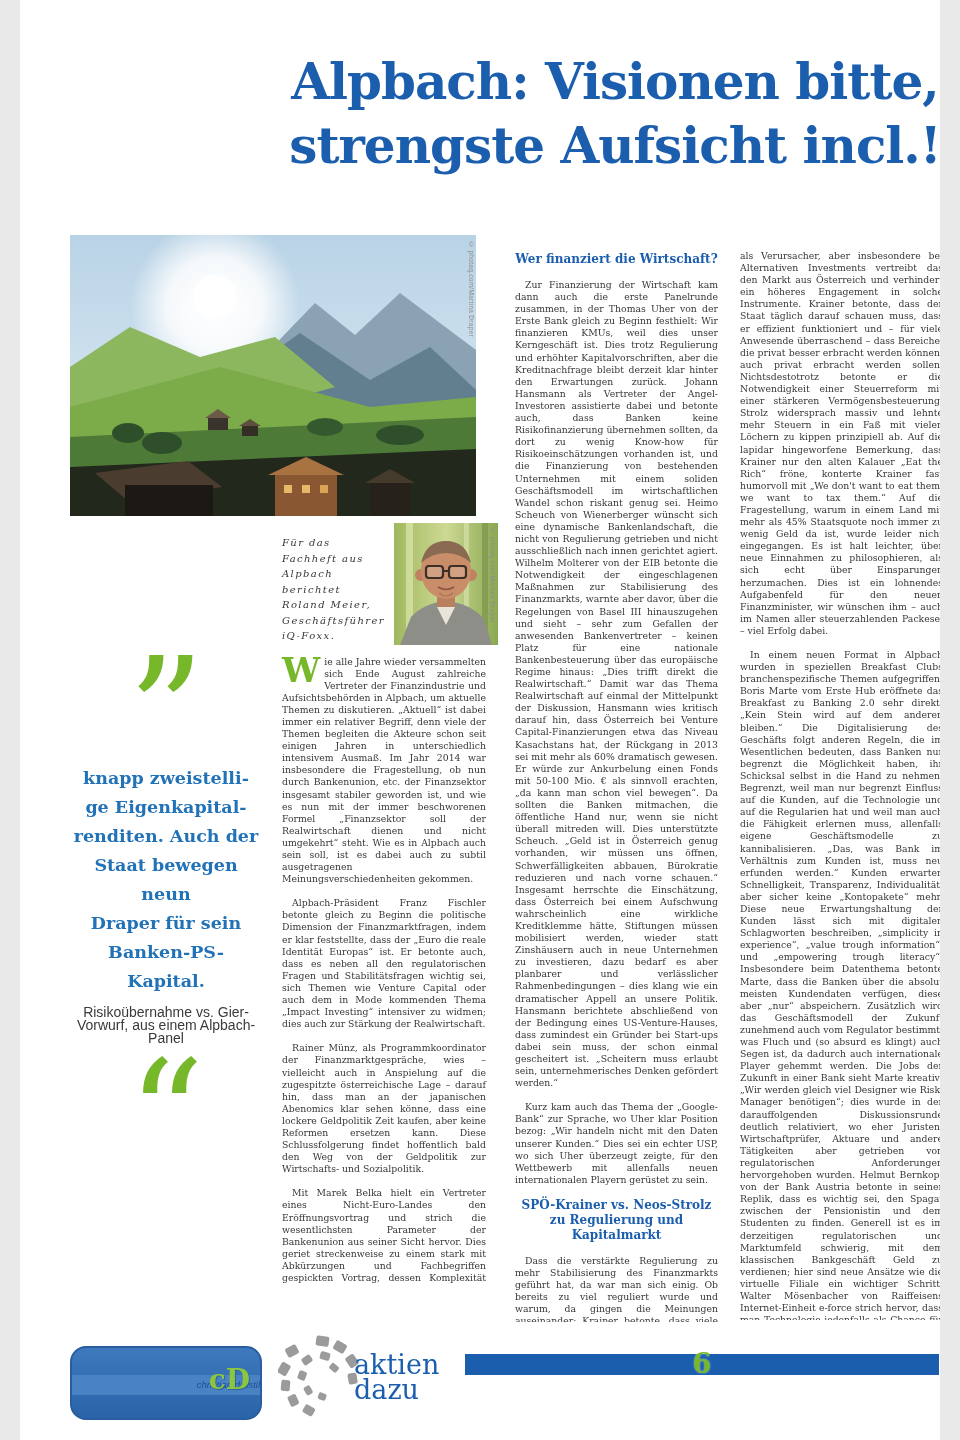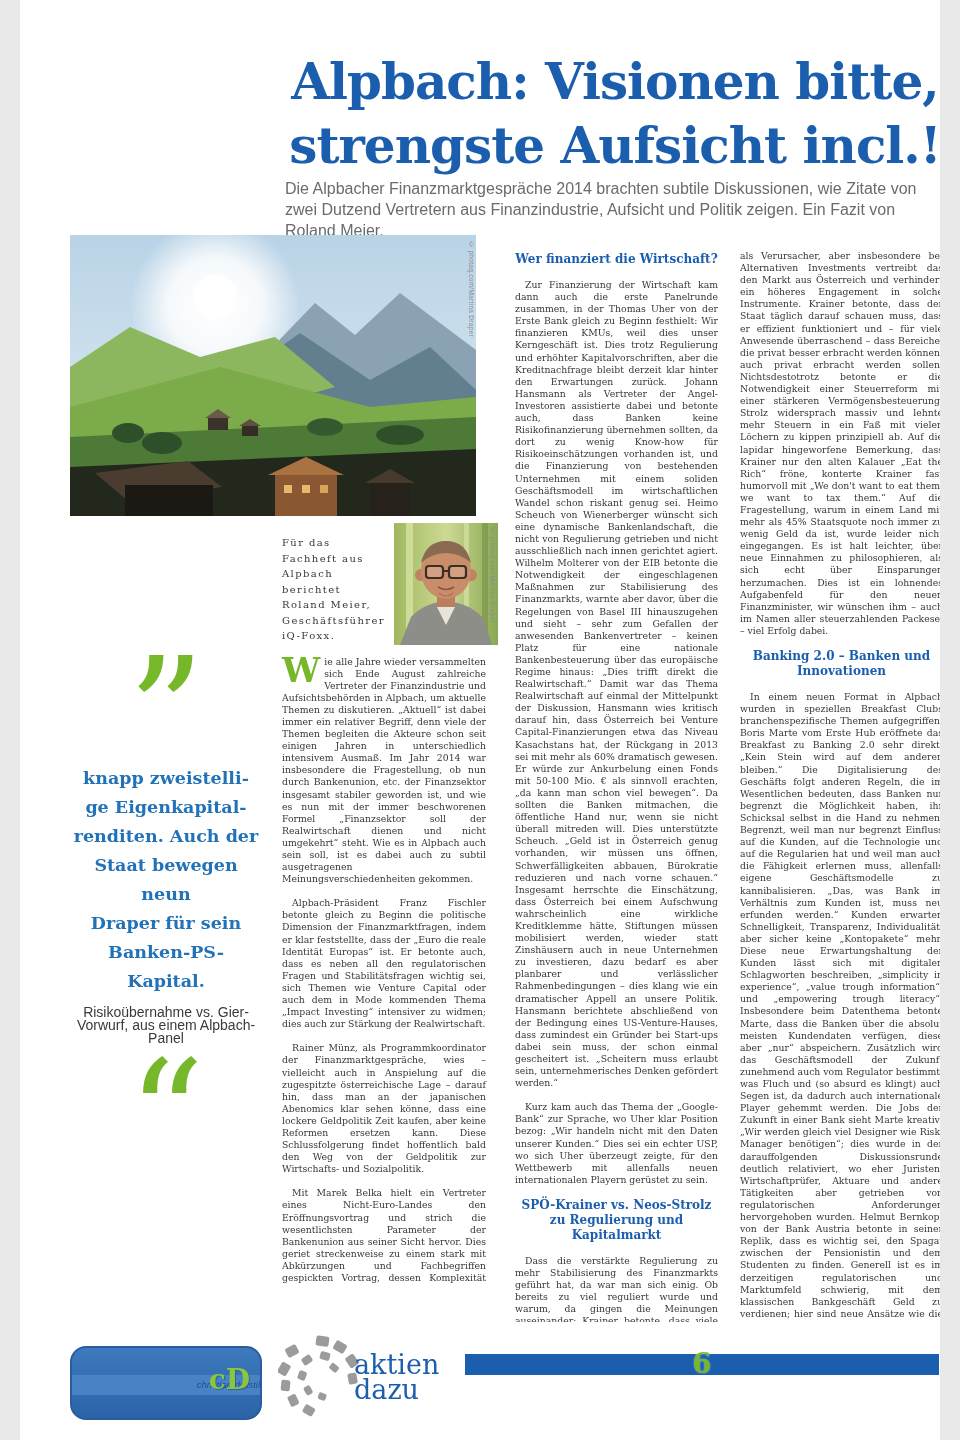--- a/index.html
+++ b/index.html
@@ -28,21 +28,21 @@
   .col{position:absolute;font-size:9.3px;line-height:12.1px;color:#373737;
        text-align:justify;overflow:hidden;}
   .col p{margin:12px;}
   .col p.ind{text-indent:10px;}
   .col1{top:523px;left:250px;width:228px;height:762px;}
   .col2{top:240px;left:483px;width:227px;height:1082px;}
   .col3{top:238px;left:708px;width:227px;height:1082px;}
   .chead{color:#1b5ead;font-weight:bold;text-align:center;font-size:12px;line-height:15px;
          margin:0 0 9px 0;text-indent:0 !important;}
   .chead.mid{margin-top:11px;}
-  .caption{font-size:10px;line-height:15.5px;letter-spacing:1.4px;
+  .caption{font-style:italic;font-size:10px;line-height:15.5px;letter-spacing:1.4px;
            text-align:left;margin-bottom:10px !important;}
   .dropcap{float:left;color:#76b82a;font-weight:bold;font-size:34px;line-height:27px;
            margin:1px 4px 0 0;}
   
   .cdlogo{position:absolute;top:1346px;left:50px;width:192px;height:74px;border-radius:16px;
           background:linear-gradient(#3d79bc,#2b63a9);border:2px solid #295d9f;box-sizing:border-box;}
   .cdband{position:absolute;top:27px;left:0;width:100%;height:20px;background:#4a83c3;}
   .cdband span{font-family:"Liberation Sans",sans-serif;font-weight:normal;font-style:italic;
                color:#1d4f97;font-size:9.5px;line-height:20px;padding-left:10px;display:block;text-align:right;}
   .cdmono{position:absolute;top:6px;right:10px;color:#8cc63f;font-weight:bold;
@@ -58,21 +58,20 @@
 </style>
 </head>
 <body>
 
 <div class="page">
 
   <div class="title">
     <div>Alpbach: Visionen bitte,</div>
     <div>strengste Aufsicht incl.!</div>
   </div>
-  <div class="subtitle">Die Alpbacher Finanzmarktgespräche 2014 brachten subtile Diskussionen, wie Zitate von zwei Dutzend Vertretern aus Finanzindustrie, Aufsicht und Politik zeigen. Ein Fazit von Roland Meier.</div>
 
   <div class="landscape">
     <svg width="406" height="281" viewBox="0 0 406 281">
       <defs>
         <linearGradient id="sky" x1="0" y1="0" x2="0" y2="1">
           <stop offset="0" stop-color="#b9d3e6"></stop>
             <stop offset="1" stop-color="#e3eef5"></stop>
         </linearGradient>
         <radialGradient id="sun" cx="0.5" cy="0.5" r="0.5">
           <stop offset="0" stop-color="#ffffff"></stop>
@@ -163,21 +162,20 @@
   <div class="col col2">
     <p class="chead">Wer finanziert die Wirtschaft?</p>
     <p class="ind">Zur Finanzierung der Wirtschaft kam dann auch die erste Panelrunde zusammen, in der Thomas Uher von der Erste Bank gleich zu Beginn festhielt: Wir finanzieren KMUs, weil dies unser Kerngeschäft ist. Dies trotz Regulierung und erhöhter Kapitalvorschriften, aber die Kreditnachfrage bleibt derzeit klar hinter den Erwartungen zurück. Johann Hansmann als Vertreter der Angel-Investoren assistierte dabei und betonte auch, dass Banken keine Risikofinanzierung übernehmen sollten, da dort zu wenig Know-how für Risikoeinschätzungen vorhanden ist, und die Finanzierung von bestehenden Unternehmen mit einem soliden Geschäftsmodell im wirtschaftlichen Wandel schon riskant genug sei. Heimo Scheuch von Wienerberger wünscht sich eine dynamische Bankenlandschaft, die nicht von Regulierung getrieben und nicht ausschließlich nach innen gerichtet agiert. Wilhelm Molterer von der EIB betonte die Notwendigkeit der eingeschlagenen Maßnahmen zur Stabilisierung des Finanzmarkts, warnte aber davor, über die Regelungen von Basel III hinauszugehen und sieht – sehr zum Gefallen der anwesenden Bankenvertreter – keinen Platz für eine nationale Bankenbesteuerung über das europäische Regime hinaus: „Dies trifft direkt die Realwirtschaft.“ Damit war das Thema Realwirtschaft auf einmal der Mittelpunkt der Diskussion, Hansmann wies kritisch darauf hin, dass Österreich bei Venture Capital-Finanzierungen etwa das Niveau Kasachstans hat, der Rückgang in 2013 sei mit mehr als 60% dramatisch gewesen. Er würde zur Ankurbelung einen Fonds mit 50-100 Mio. € als sinnvoll erachten, „da kann man schon viel bewegen“. Da sollten die Banken mitmachen, die öffentliche Hand nur, wenn sie nicht überall mitreden will. Dies unterstützte Scheuch. „Geld ist in Österreich genug vorhanden, wir müssen uns öffnen, Schwerfälligkeiten abbauen, Bürokratie reduzieren und nach vorne schauen.“ Insgesamt herrschte die Einschätzung, dass Österreich bei einem Aufschwung wahrscheinlich eine wirkliche Kreditklemme hätte, Stiftungen müssen mobilisiert werden, wieder statt Zinshäusern auch in neue Unternehmen zu investieren, dazu bedarf es aber planbarer und verlässlicher Rahmenbedingungen – dies klang wie ein dramatischer Appell an unsere Politik. Hansmann berichtete abschließend von der Bedingung eines US-Venture-Hauses, dass zumindest ein Gründer bei Start-ups dabei sein muss, der schon einmal gescheitert ist. „Scheitern muss erlaubt sein, unternehmerisches Denken gefördert werden.“</p>
     <p class="ind">Kurz kam auch das Thema der „Google-Bank“ zur Sprache, wo Uher klar Position bezog: „Wir handeln nicht mit den Daten unserer Kunden.“ Dies sei ein echter USP, wo sich Uher überzeugt zeigte, für den Wettbewerb mit allenfalls neuen internationalen Playern gerüstet zu sein.</p>
     <p class="chead mid">SPÖ-Krainer vs. Neos-Strolz zu Regulierung und Kapitalmarkt</p>
     <p class="ind">Dass die verstärkte Regulierung zu mehr Stabilisierung des Finanzmarkts geführt hat, da war man sich einig. Ob bereits zu viel reguliert wurde und warum, da gingen die Meinungen auseinander; Krainer betonte, dass viele der komplexen Regelungen von der Industrie selbst gewünscht wurden. „Wenn Basel mit 100 Seiten Regelungen kommt, dann machen wir aufgrund der nationalen Diskussionen daraus 1.000 Seiten, aber das kommt in der Regel nicht von der Politik.“ Matthias Strolz kritisierte das fallweise „Golden Plating“, auch hier sieht Krainer die Industrie</p>
   </div>
 
   <div class="col col3">
     <p>als Verursacher, aber insbesondere bei Alternativen Investments vertreibt das den Markt aus Österreich und verhindert ein höheres Engagement in solche Instrumente. Krainer betonte, dass der Staat täglich darauf schauen muss, dass er effizient funktioniert und – für viele Anwesende überraschend – dass Bereiche, die privat besser erbracht werden können, auch privat erbracht werden sollen. Nichtsdestotrotz betonte er die Notwendigkeit einer Steuerreform mit einer stärkeren Vermögensbesteuerung. Strolz widersprach massiv und lehnte mehr Steuern in ein Faß mit vielen Löchern zu kippen prinzipiell ab. Auf die lapidar hingeworfene Bemerkung, dass Krainer nur den alten Kalauer „Eat the Rich“ fröne, konterte Krainer fast humorvoll mit „We don't want to eat them, we want to tax them.“ Auf die Fragestellung, warum in einem Land mit mehr als 45% Staatsquote noch immer zu wenig Geld da ist, wurde leider nicht eingegangen. Es ist halt leichter, über neue Einnahmen zu philosophieren, als sich echt über Einsparungen herzumachen. Dies ist ein lohnendes Aufgabenfeld für den neuen Finanzminister, wir wünschen ihm – auch im Namen aller steuerzahlenden Packesel – viel Erfolg dabei.</p>
-    <p class="chead mid">Banking 2.0 – Banken und Innovationen</p>
     <p class="ind">In einem neuen Format in Alpbach wurden in speziellen Breakfast Clubs branchenspezifische Themen aufgegriffen. Boris Marte vom Erste Hub eröffnete das Breakfast zu Banking 2.0 sehr direkt: „Kein Stein wird auf dem anderen bleiben.“ Die Digitalisierung des Geschäfts folgt anderen Regeln, die im Wesentlichen bedeuten, dass Banken nur begrenzt die Möglichkeit haben, ihr Schicksal selbst in die Hand zu nehmen. Begrenzt, weil man nur begrenzt Einfluss auf die Kunden, auf die Technologie und auf die Regularien hat und weil man auch die Fähigkeit erlernen muss, allenfalls eigene Geschäftsmodelle zu kannibalisieren. „Das, was Bank im Verhältnis zum Kunden ist, muss neu erfunden werden.“ Kunden erwarten Schnelligkeit, Transparenz, Individualität, aber sicher keine „Kontopakete“ mehr. Diese neue Erwartungshaltung der Kunden lässt sich mit digitalen Schlagworten beschreiben, „simplicity in experience“, „value trough information“, und „empowering trough literacy“. Insbesondere beim Datenthema betonte Marte, dass die Banken über die absolut meisten Kundendaten verfügen, diese aber „nur“ abspeichern. Zusätzlich wird das Geschäftsmodell der Zukunft zunehmend auch vom Regulator bestimmt, was Fluch und (so absurd es klingt) auch Segen ist, da dadurch auch internationale Player gehemmt werden. Die Jobs der Zukunft in einer Bank sieht Marte kreativ: „Wir werden gleich viel Designer wie Risk-Manager benötigen“; dies wurde in der darauffolgenden Diskussionsrunde deutlich relativiert, wo eher Juristen, Wirtschaftprüfer, Aktuare und andere Tätigkeiten aber getrieben von regulatorischen Anforderungen hervorgehoben wurden. Helmut Bernkopf von der Bank Austria betonte in seiner Replik, dass es wichtig sei, den Spagat zwischen der Pensionistin und dem Studenten zu finden. Generell ist es im derzeitigen regulatorischen und Marktumfeld schwierig, mit dem klassischen Bankgeschäft Geld zu verdienen; hier sind neue Ansätze wie die virtuelle Filiale ein wichtiger Schritt. Walter Mösenbacher von Raiffeisens Internet-Einheit e-force strich hervor, dass man Technologie jedenfalls als Chance für Geschäftsmodelle nutzen muss. Das Internet ist ein wichtiger werdender Vertriebskanal, wo Raiffeisen mittlerweile mehr als 700.000 Online-Kontakte täglich hat. „Wir wollen ein wettbewerbsfähiges Direkt-</p>
   </div>
 
   <div class="cdlogo">
     <div class="cdband">
       <span>christian drastil</span>
     </div>
     <div class="cdmono">cD</div>
   </div>
 

